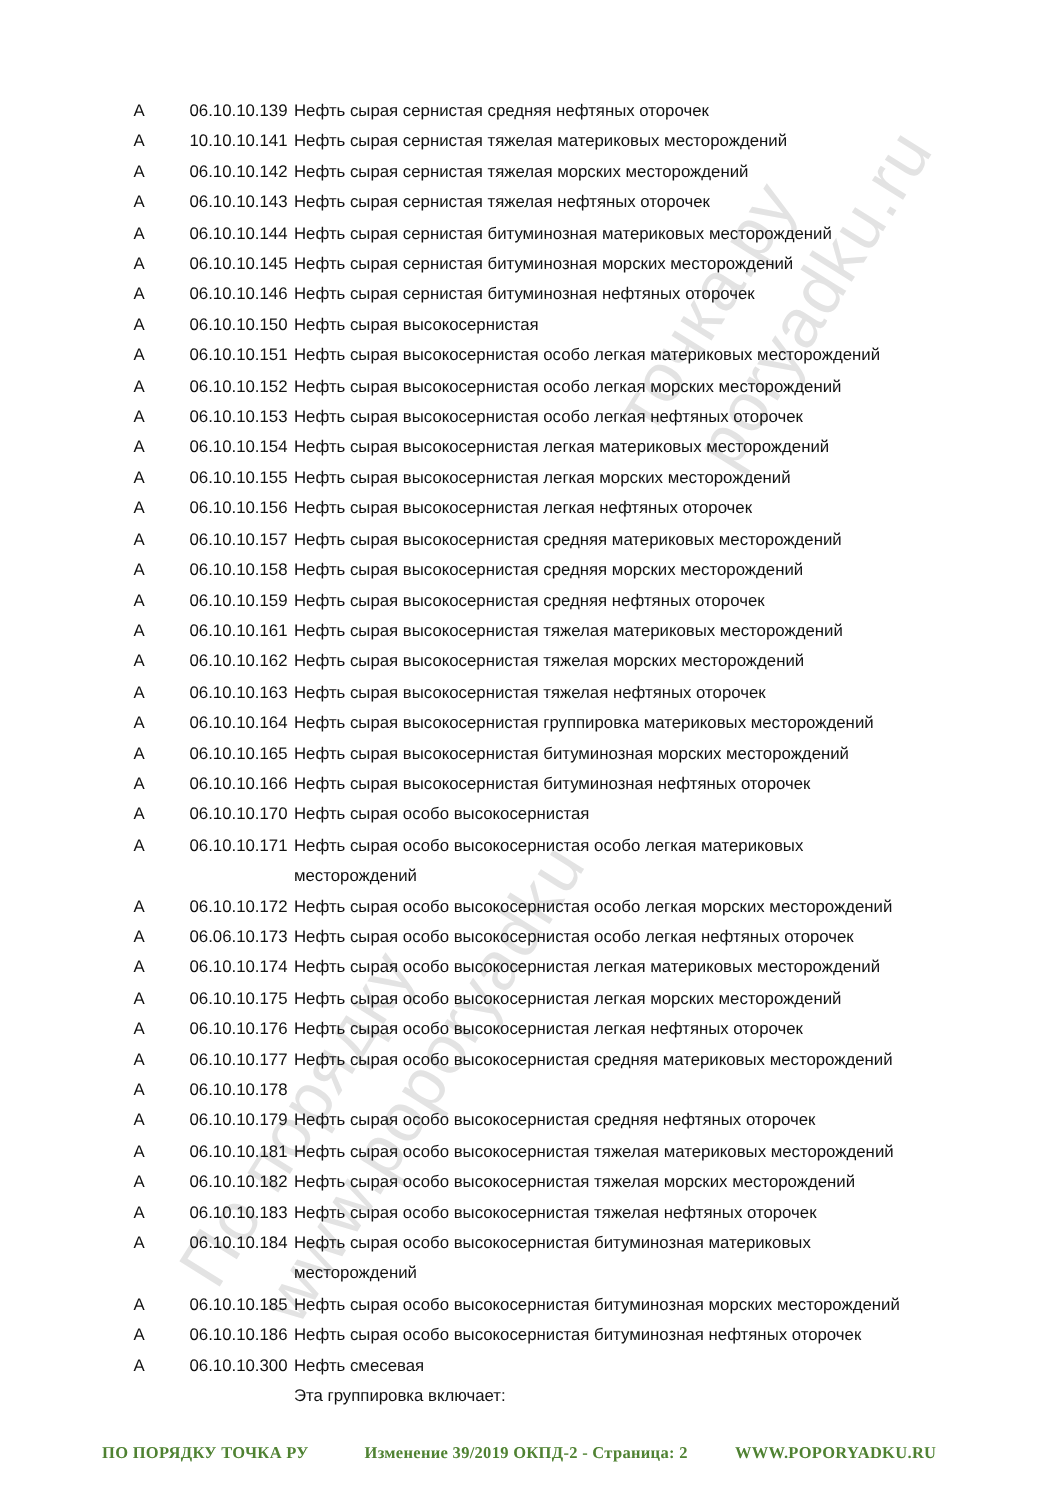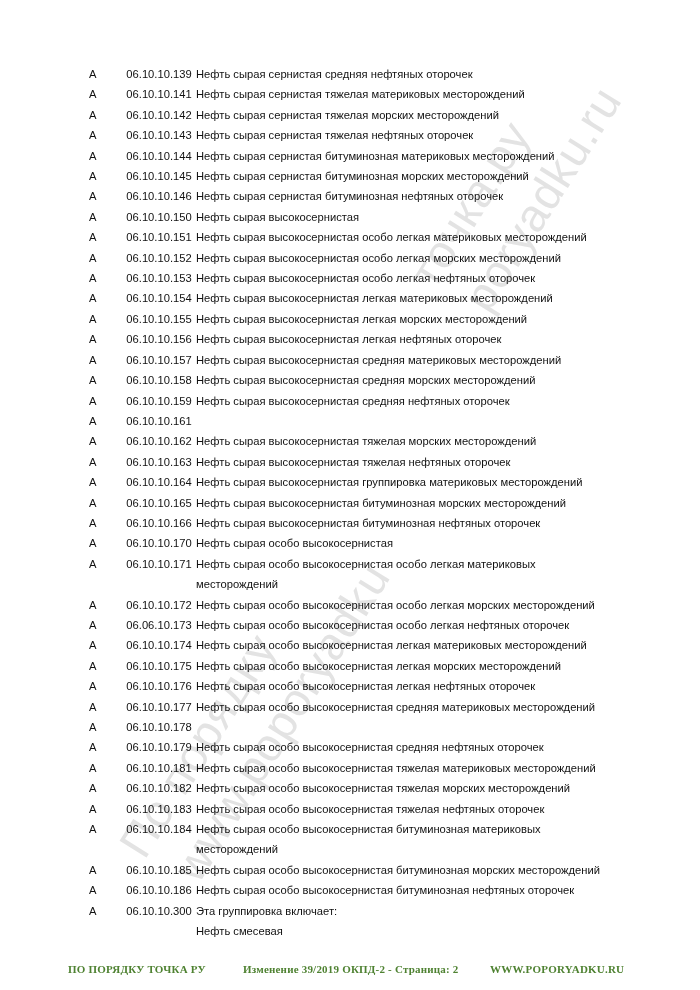--- a/index.html
+++ b/index.html
@@ -121,21 +121,21 @@
   <div id="classification-list">
       <div class="row">
         <div class="col-type">A</div>
         <div class="col-code">06.10.10.139</div>
         <div class="col-name">
           <span class="name-line">Нефть сырая сернистая средняя нефтяных оторочек</span>
         </div>
       </div>
       <div class="row">
         <div class="col-type">A</div>
-        <div class="col-code">06.10.10.141</div>
+        <div class="col-code">10.10.10.141</div>
         <div class="col-name">
           <span class="name-line">Нефть сырая сернистая тяжелая материковых месторождений</span>
         </div>
       </div>
       <div class="row">
         <div class="col-type">A</div>
         <div class="col-code">06.10.10.142</div>
         <div class="col-name">
           <span class="name-line">Нефть сырая сернистая тяжелая морских месторождений</span>
         </div>
@@ -234,20 +234,23 @@
       <div class="row">
         <div class="col-type">A</div>
         <div class="col-code">06.10.10.159</div>
         <div class="col-name">
           <span class="name-line">Нефть сырая высокосернистая средняя нефтяных оторочек</span>
         </div>
       </div>
       <div class="row">
         <div class="col-type">A</div>
         <div class="col-code">06.10.10.161</div>
+        <div class="col-name">
+          <span class="name-line">Нефть сырая высокосернистая тяжелая материковых месторождений</span>
+        </div>
       </div>
       <div class="row">
         <div class="col-type">A</div>
         <div class="col-code">06.10.10.162</div>
         <div class="col-name">
           <span class="name-line">Нефть сырая высокосернистая тяжелая морских месторождений</span>
         </div>
       </div>
       <div class="row">
         <div class="col-type">A</div>
@@ -385,22 +388,22 @@
         <div class="col-type">A</div>
         <div class="col-code">06.10.10.186</div>
         <div class="col-name">
           <span class="name-line">Нефть сырая особо высокосернистая битуминозная нефтяных оторочек</span>
         </div>
       </div>
       <div class="row wrapped">
         <div class="col-type">A</div>
         <div class="col-code">06.10.10.300</div>
         <div class="col-name">
+          <span class="name-line">Нефть смесевая</span>
           <span class="name-line">Эта группировка включает:</span>
-          <span class="name-line">Нефть смесевая</span>
         </div>
       </div>
     </div>
 </div>
 
 <div id="page-footer">
   <span class="footer-left">ПО ПОРЯДКУ ТОЧКА РУ</span>
   <span class="footer-center">Изменение 39/2019 ОКПД-2 - Страница: 2</span>
   <span class="footer-right">WWW.POPORYADKU.RU</span>
 </div>

